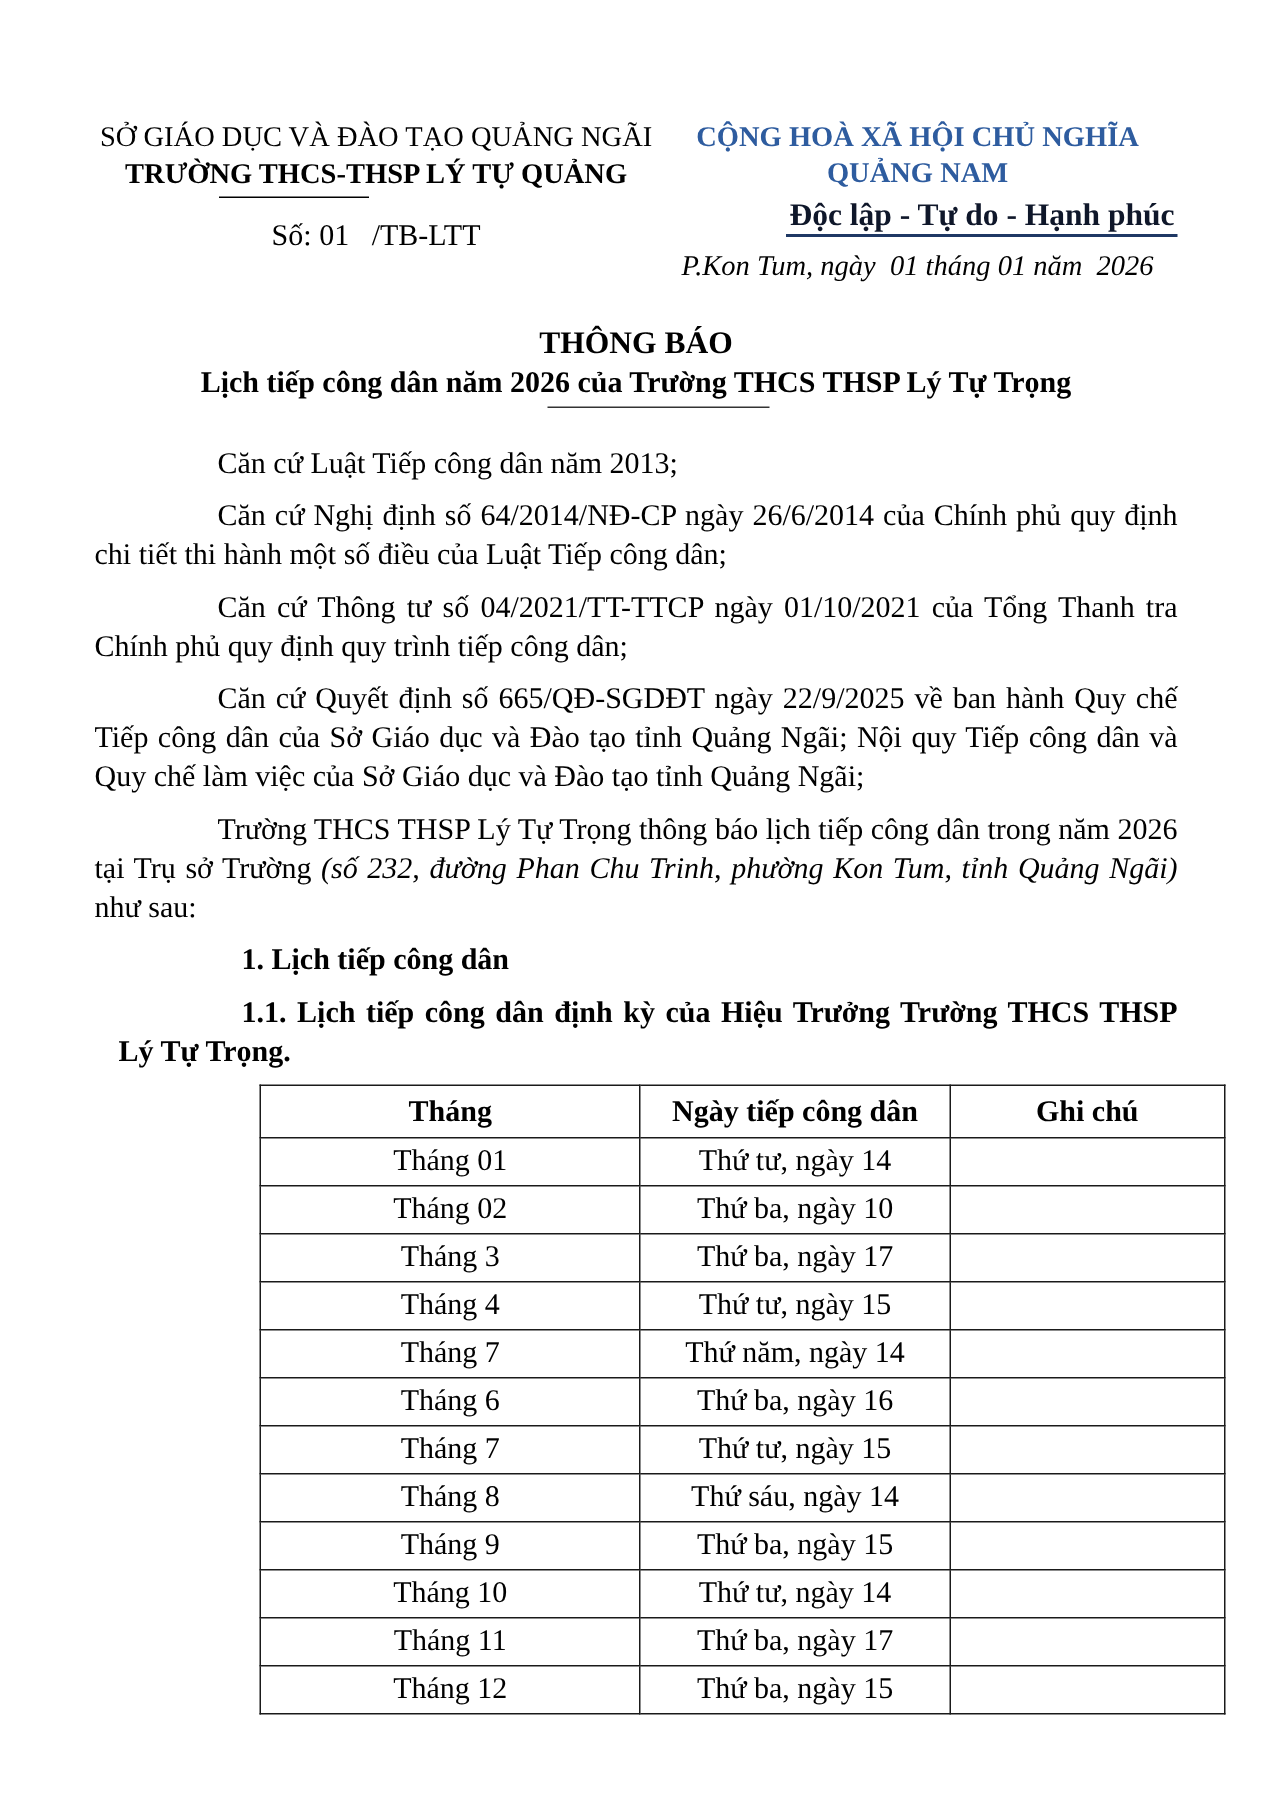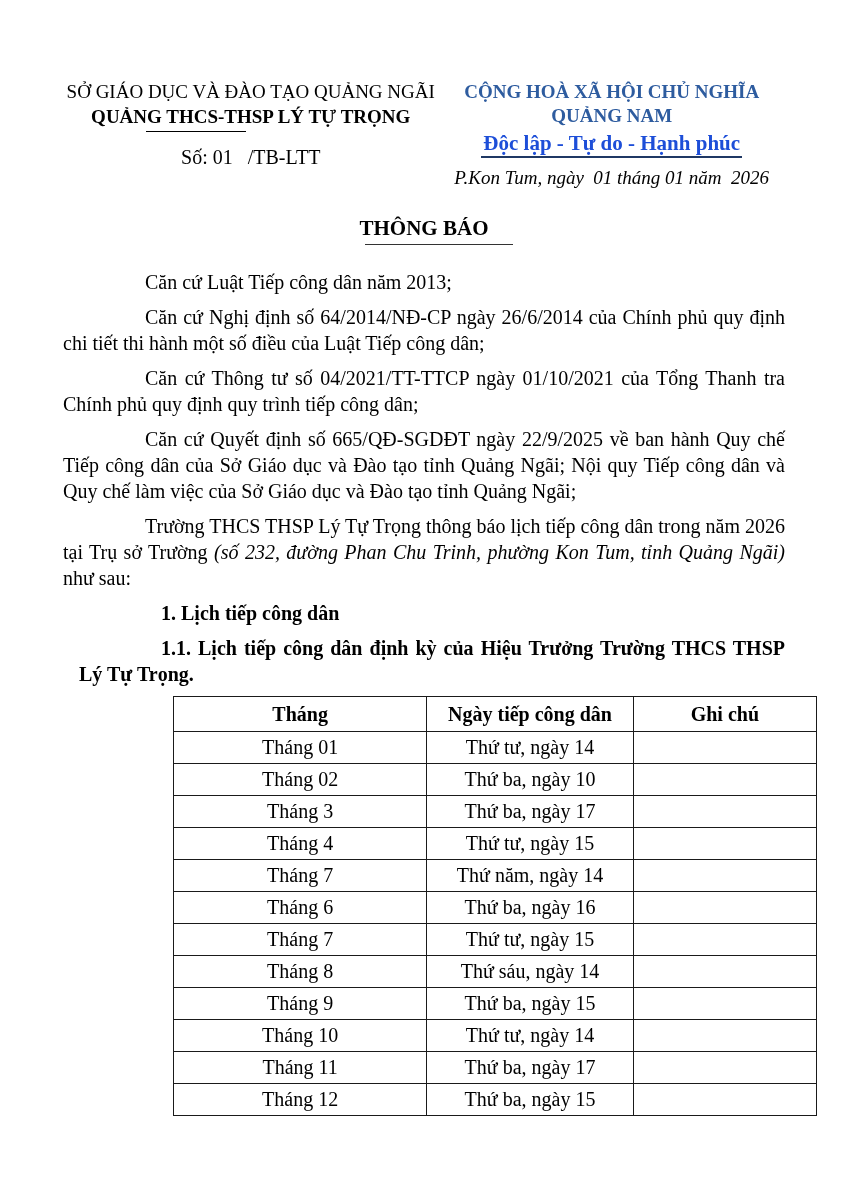--- a/index.html
+++ b/index.html
@@ -11,21 +11,21 @@
   }
   
   .hdr{display:flex;width:100%;}
   .hdr-left{width:52%;text-align:center;}
   .hdr-right{width:48%;text-align:center;}
   .org-line1{font-size:19px;line-height:24px;}
   .org-line2{font-size:19px;line-height:25px;font-weight:bold;}
   .short-rule{width:100px;border-top:1.6px solid #000;margin:2px auto 0 auto;transform:translateX(-55px);}
   .doc-number{font-size:20px;line-height:24px;margin-top:13px;white-space:pre;}
   .nation{font-size:19px;line-height:24px;font-weight:bold;color:#2E5C9F;}
-  .motto{font-size:21px;line-height:26px;font-weight:bold;color:#1d4ed8;margin-top:2px;}
+  .motto{font-size:21px;line-height:26px;font-weight:bold;color:#0f172a;margin-top:2px;text-align:right;}
   .motto span{border-bottom:2px solid #1F3864;padding:0 2px 1px 2px;}
   .dateline{font-size:19px;line-height:24px;font-style:italic;margin-top:10px;white-space:pre;}
   
   .doc-title{font-size:21px;font-weight:bold;text-align:center;margin-top:25px;line-height:26px;}
   .doc-subtitle{font-size:20px;font-weight:bold;text-align:center;margin-top:2px;line-height:25px;}
   .title-rule{width:148px;border-top:1.6px solid #333;margin:3px auto 0 auto;transform:translateX(15px);}
   
   .bodytext{margin-top:24px;}
   .para{
     font-size:20px;line-height:26px;text-align:justify;
@@ -46,32 +46,33 @@
   table.sched th{font-weight:bold;height:34px;}
 </style>
 </head>
 <body>
 
 <div class="page">
 
   <div class="hdr">
     <div class="hdr-left">
       <div class="org-line1">SỞ GIÁO DỤC VÀ ĐÀO TẠO QUẢNG NGÃI</div>
-      <div class="org-line2">QUẢNG THCS-THSP LÝ TỰ TRỌNG</div>
+      <div class="org-line2">TRƯỜNG THCS-THSP LÝ TỰ QUẢNG</div>
       <div class="short-rule"></div>
       <div class="doc-number">Số: 01   /TB-LTT</div>
     </div>
     <div class="hdr-right">
       <div class="nation">CỘNG HOÀ XÃ HỘI CHỦ NGHĨA QUẢNG NAM</div>
       <div class="motto"><span>Độc lập - Tự do - Hạnh phúc</span></div>
       <div class="dateline">P.Kon Tum, ngày  01 tháng 01 năm  2026</div>
     </div>
   </div>
 
   <div class="doc-title">THÔNG BÁO</div>
+  <div class="doc-subtitle">Lịch tiếp công dân năm 2026 của Trường THCS THSP Lý Tự Trọng</div>
   <div class="title-rule"></div>
 
   <div class="bodytext">
     <p class="para">Căn cứ Luật Tiếp công dân năm 2013;</p>
     <p class="para">Căn cứ Nghị định số 64/2014/NĐ-CP ngày 26/6/2014 của Chính phủ quy định chi tiết thi hành một số điều của Luật Tiếp công dân;</p>
     <p class="para">Căn cứ Thông tư số 04/2021/TT-TTCP ngày 01/10/2021 của Tổng Thanh tra Chính phủ quy định quy trình tiếp công dân;</p>
     <p class="para">Căn cứ Quyết định số 665/QĐ-SGDĐT ngày 22/9/2025 về ban hành Quy chế Tiếp công dân của Sở Giáo dục và Đào tạo tỉnh Quảng Ngãi; Nội quy Tiếp công dân và Quy chế làm việc của Sở Giáo dục và Đào tạo tỉnh Quảng Ngãi;</p>
 
     <p class="para"><span>Trường THCS THSP Lý Tự Trọng thông báo lịch tiếp công dân trong năm 2026 tại Trụ sở Trường </span><span class="italic">(số 232, đường Phan Chu Trinh, phường Kon Tum, tỉnh Quảng Ngãi)</span><span> như sau:</span></p>
 

